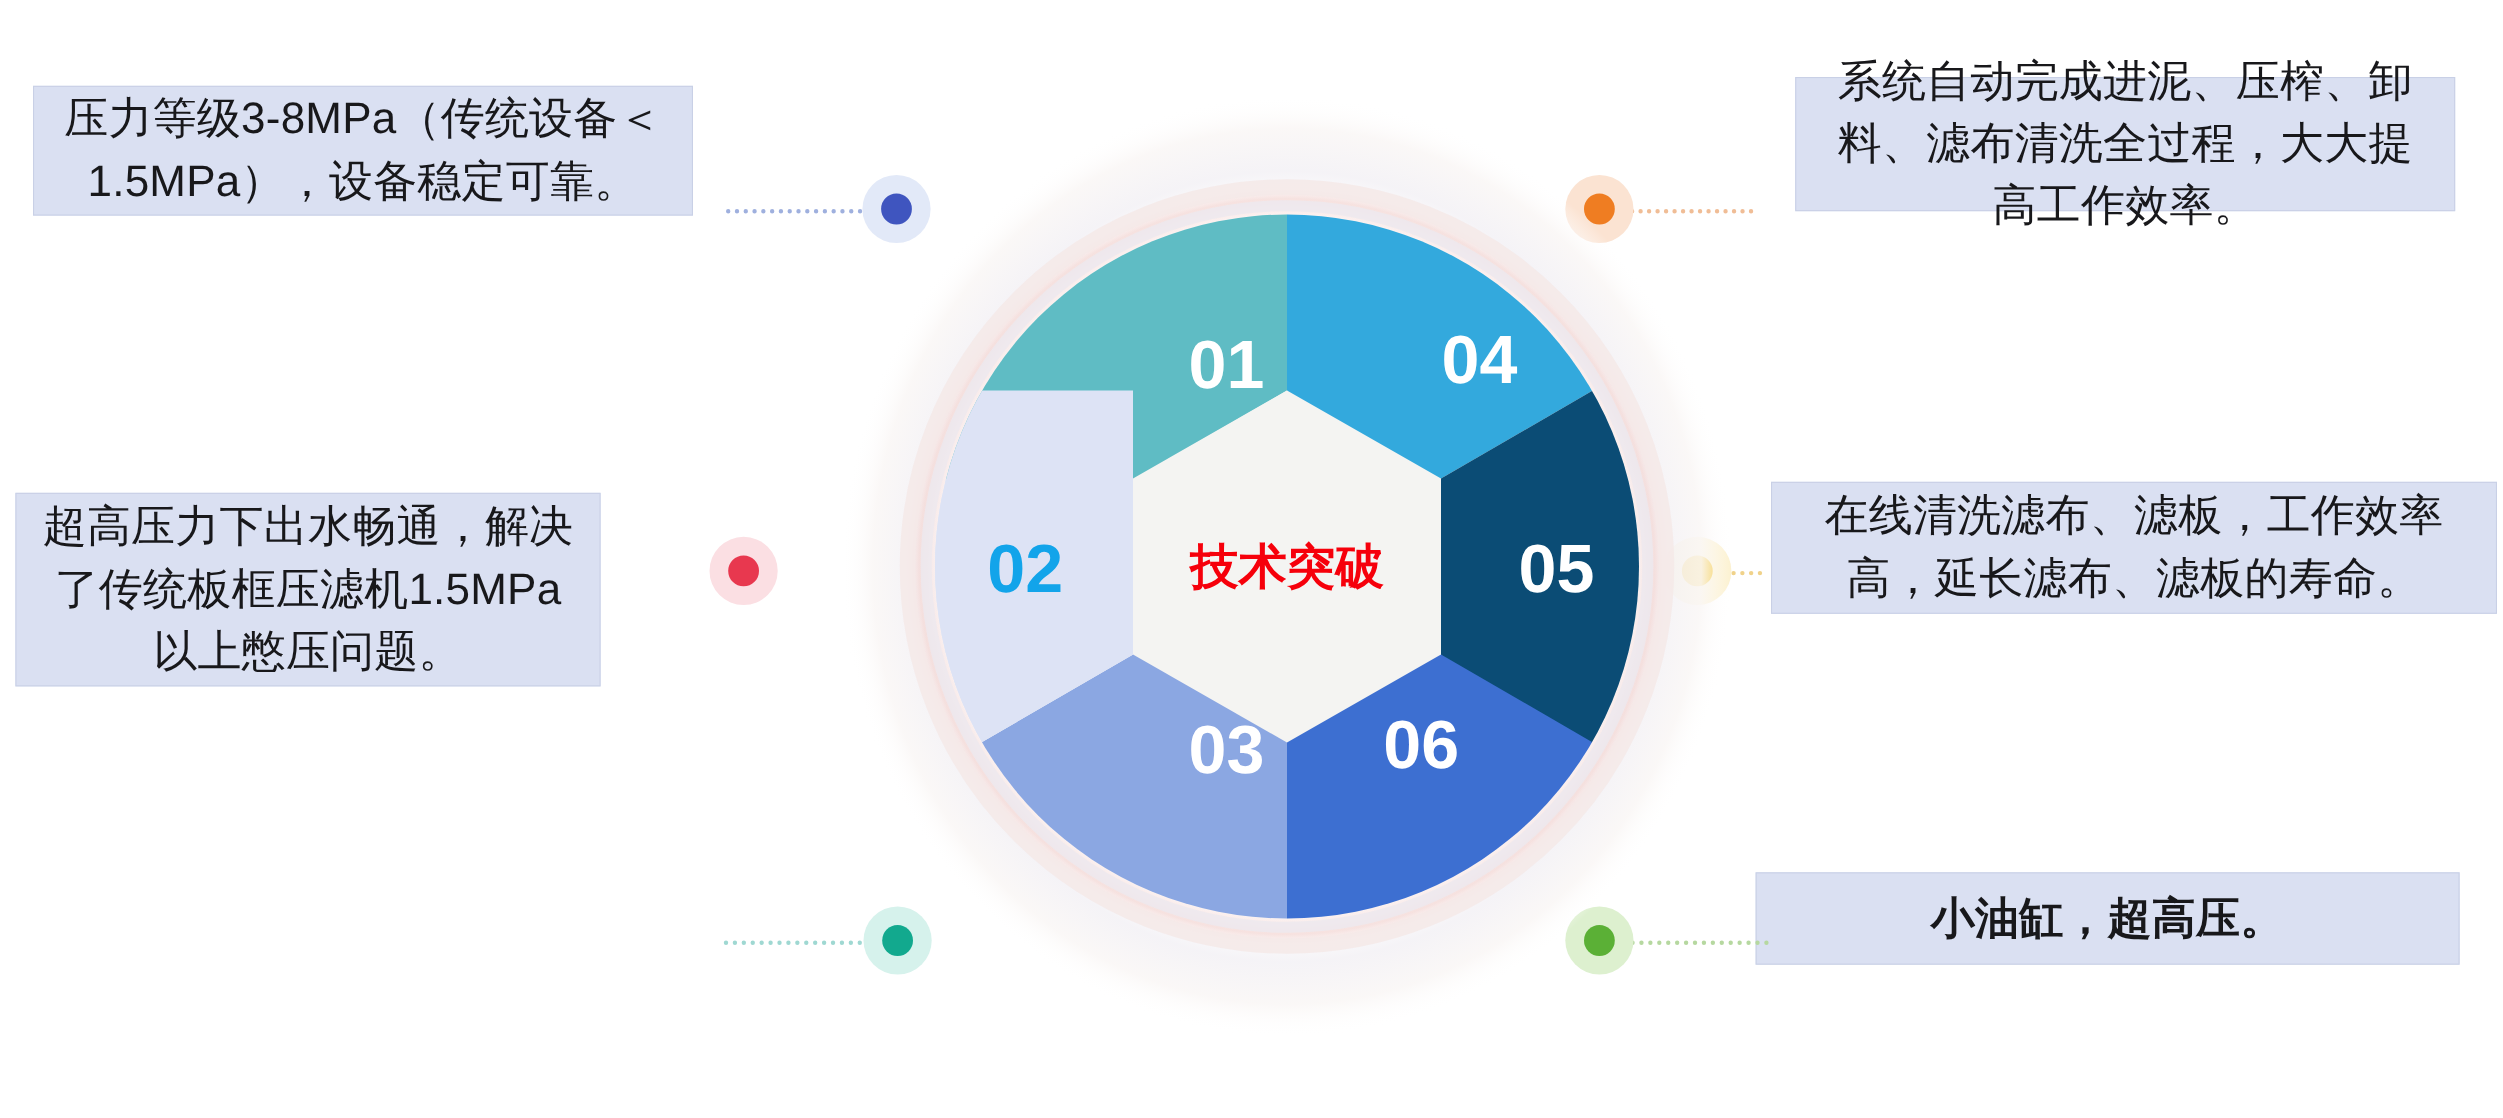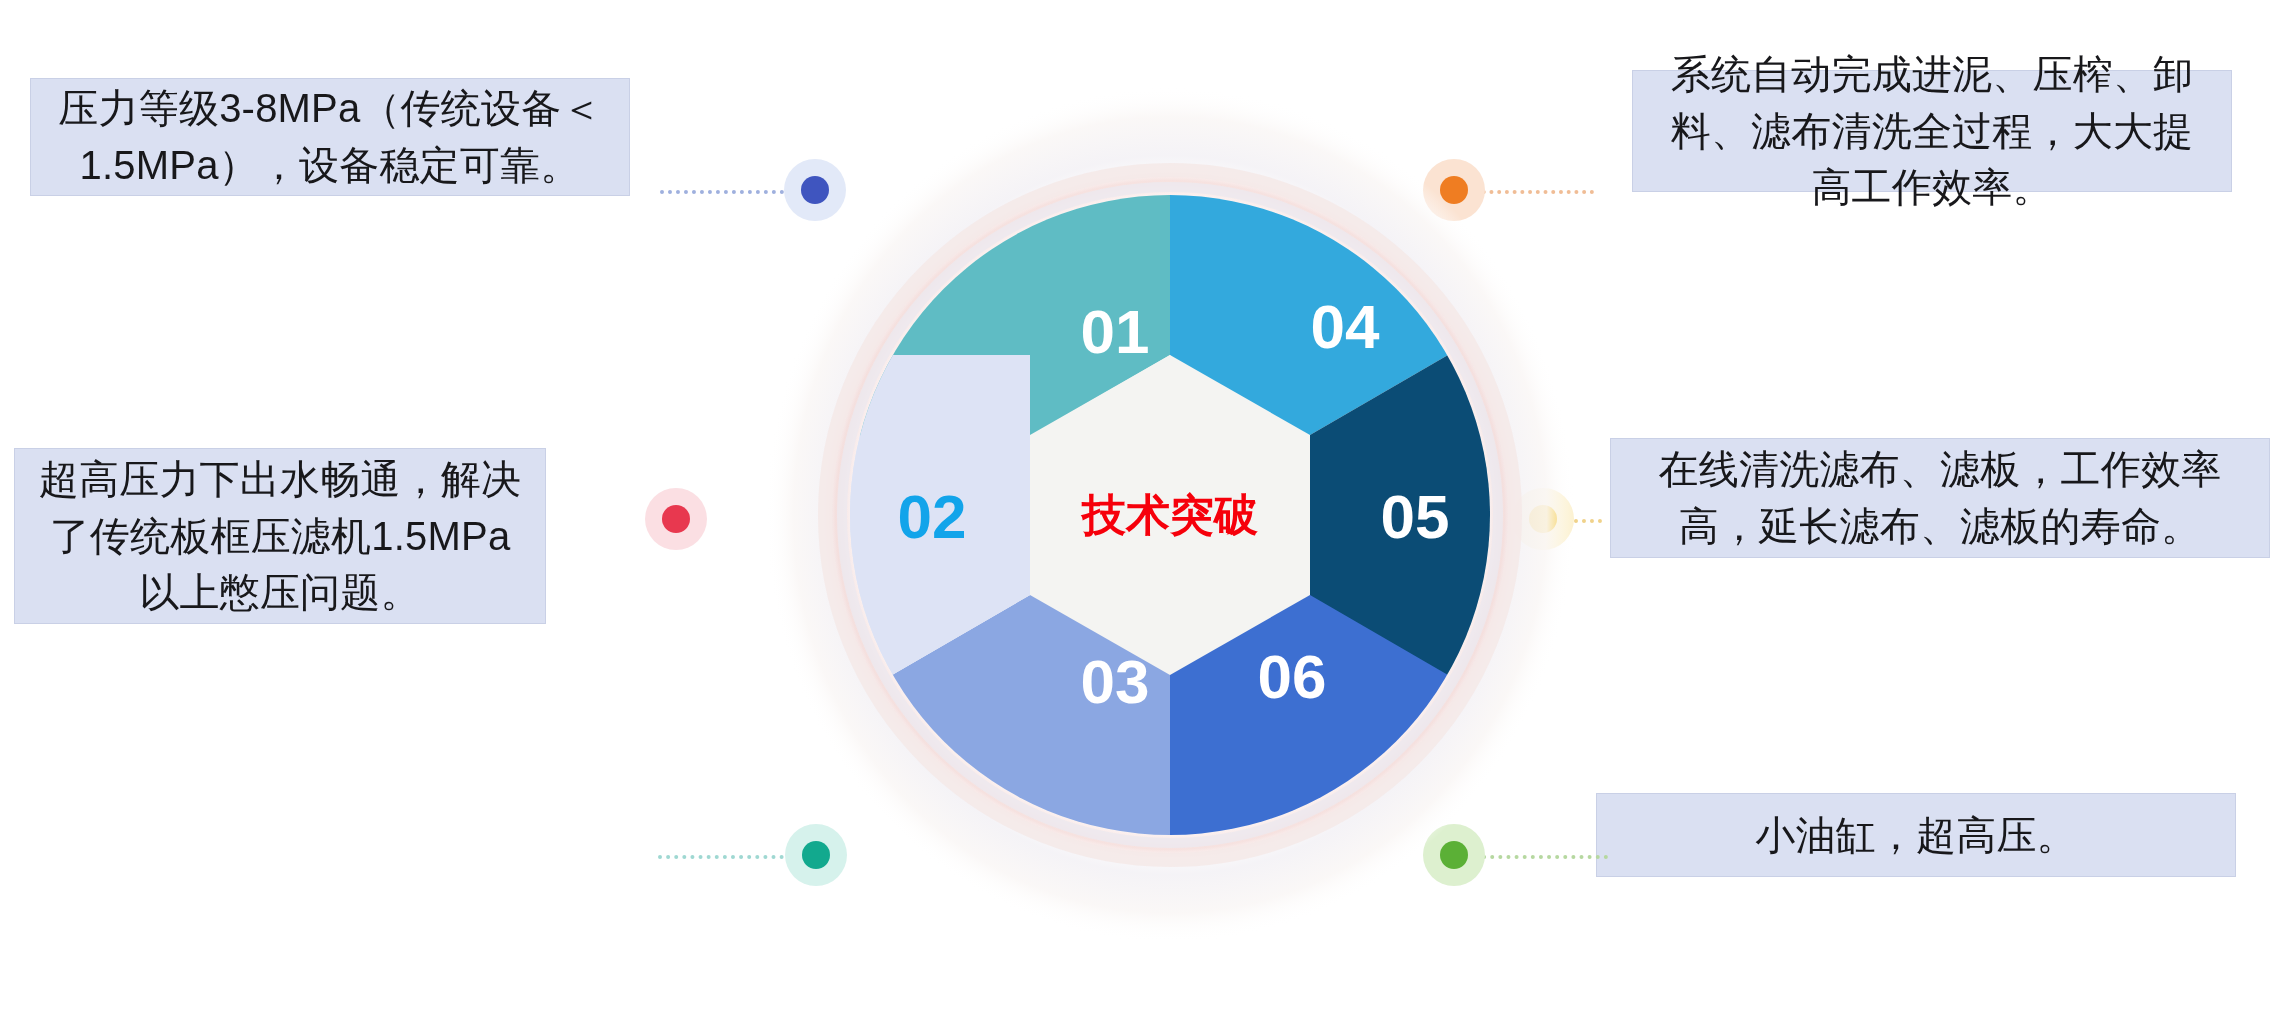--- a/index.html
+++ b/index.html
@@ -40,21 +40,21 @@
   }
   .callout span { display: block; width: 100%; }
 
   
   #callout-1 { left: 30px;  top: 78px;  width: 600px; height: 118px; }
   #callout-2 { left: 14px;  top: 448px; width: 532px; height: 176px; }
   #callout-3 { left: 28px;  top: 765px; width: 600px; height: 118px; }
   
   #callout-4 { left: 1632px; top: 70px;  width: 600px; height: 122px; }
   #callout-5 { left: 1578px; top: 438px; width: 660px; height: 120px; margin-left: 32px; }
-  #callout-6 { left: 1596px; top: 793px; width: 640px; height: 84px; }
+  #callout-6 { left: 1596px; top: 793px; width: 640px; height: 84px; font-weight: bold; }
 
   
   .connector {
     position: absolute;
     height: 0;
     border-top: 4px dotted #b9c3dd;
   }
   #conn-1 { left: 660px;  top: 190px; width: 140px; border-top-color: #9fb0de; }
   #conn-2 { left: 652px;  top: 519px; width: 36px;  border-top-color: #e8a8b4; }
   #conn-3 { left: 658px;  top: 855px; width: 142px; border-top-color: #9fd8d2; }

